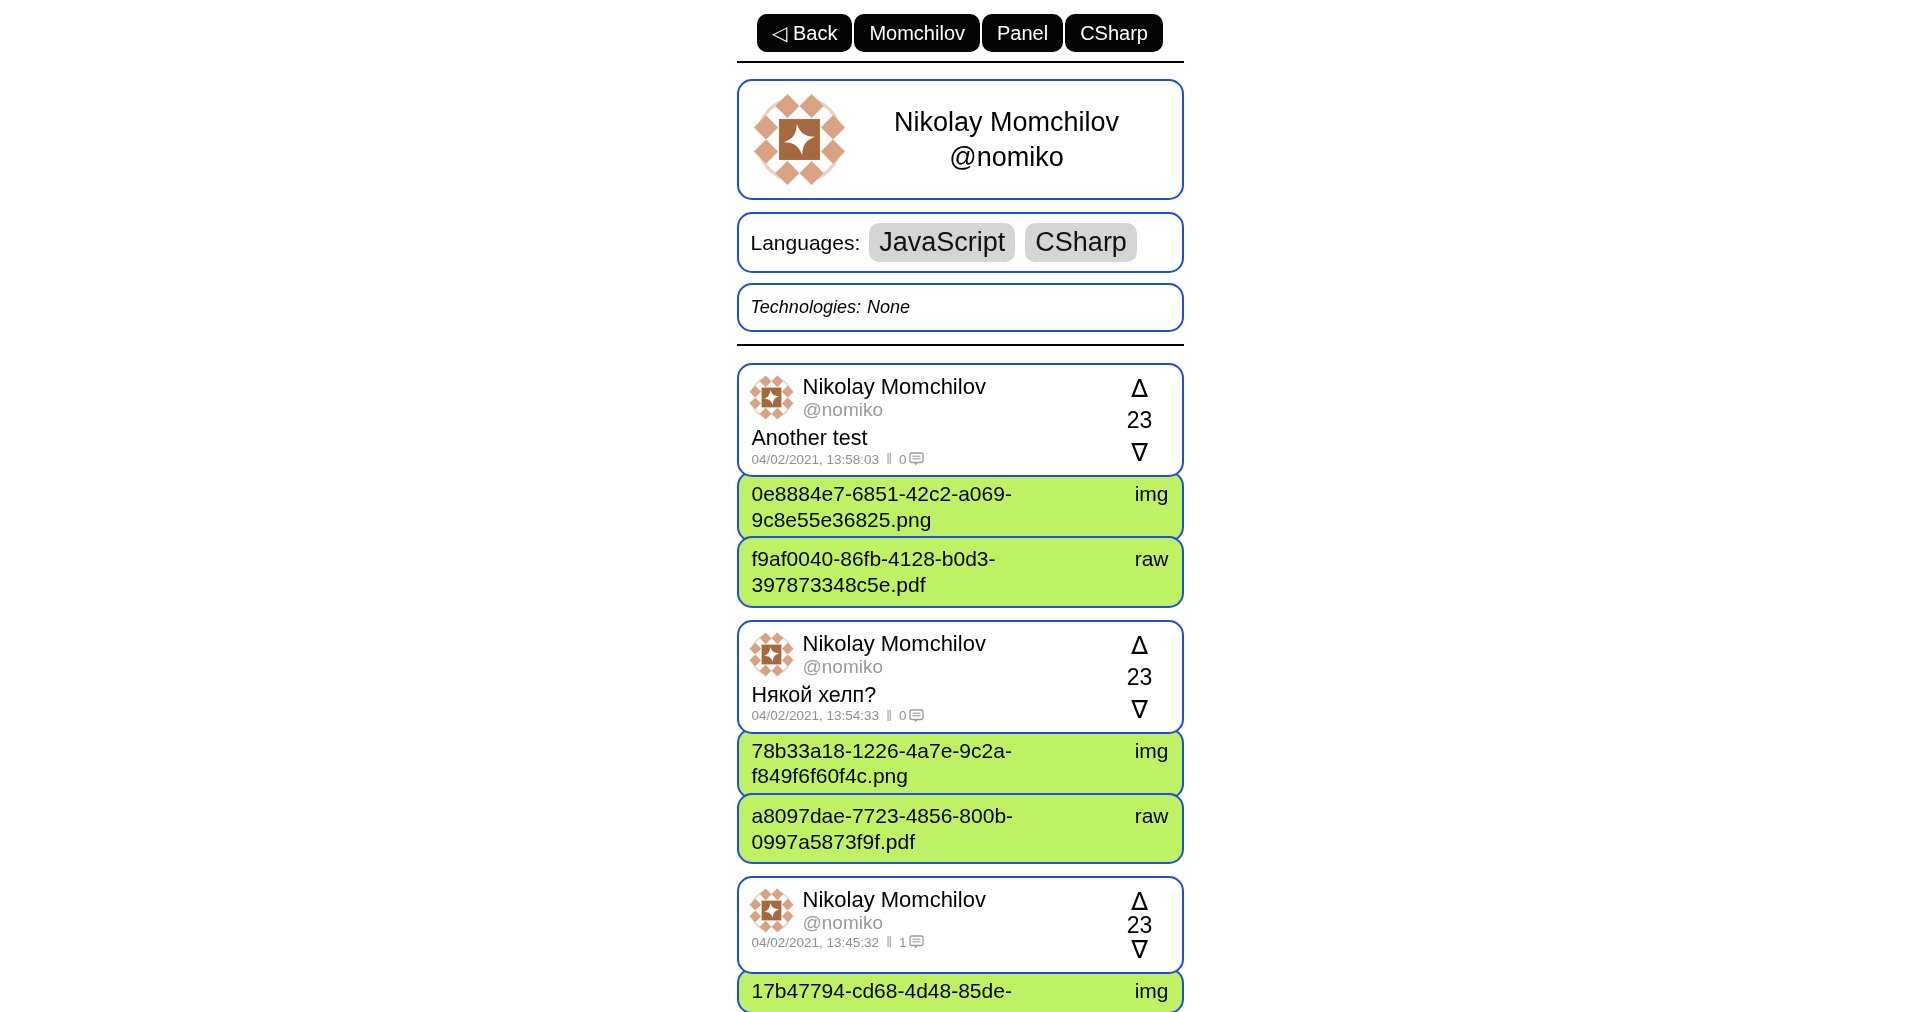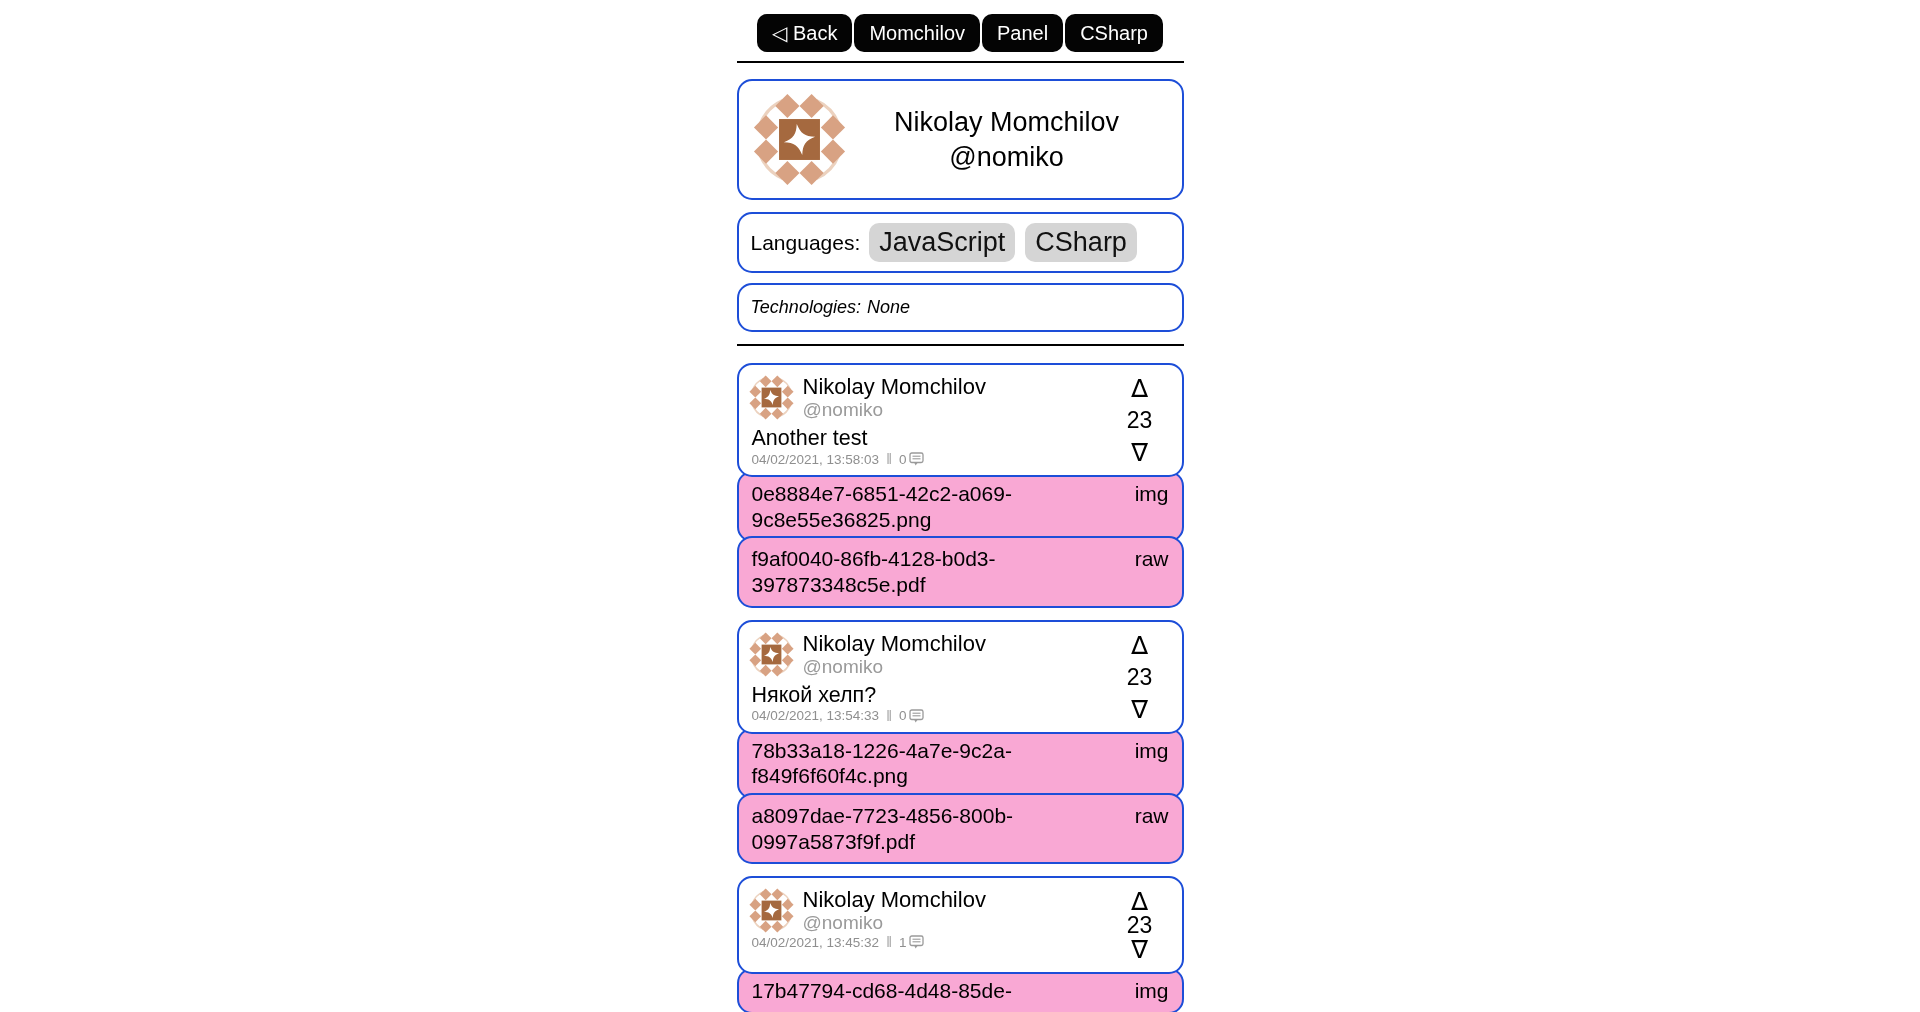--- a/index.html
+++ b/index.html
@@ -97,21 +97,21 @@
     cursor: pointer;
   }
   .vote-score { font-size: 23px; line-height: 1; }
   
   .attachment {
     position: relative; z-index: 1;
     display: flex; justify-content: space-between;
     padding: 8px 13px;
     margin-top: -6px;
     font-size: 21px; line-height: 1.22;
-    background: #f9a8d4;
+    background: #bef264;
     cursor: pointer;
   }
   .att-name { max-width: 295px; overflow-wrap: break-word; }
   .att-type { flex: 0 0 auto; padding-left: 8px; }
   .hidden-defs { position: absolute; width: 0; height: 0; overflow: hidden; }
 </style>
 </head>
 <body>
 
 <svg class="hidden-defs" aria-hidden="true">

